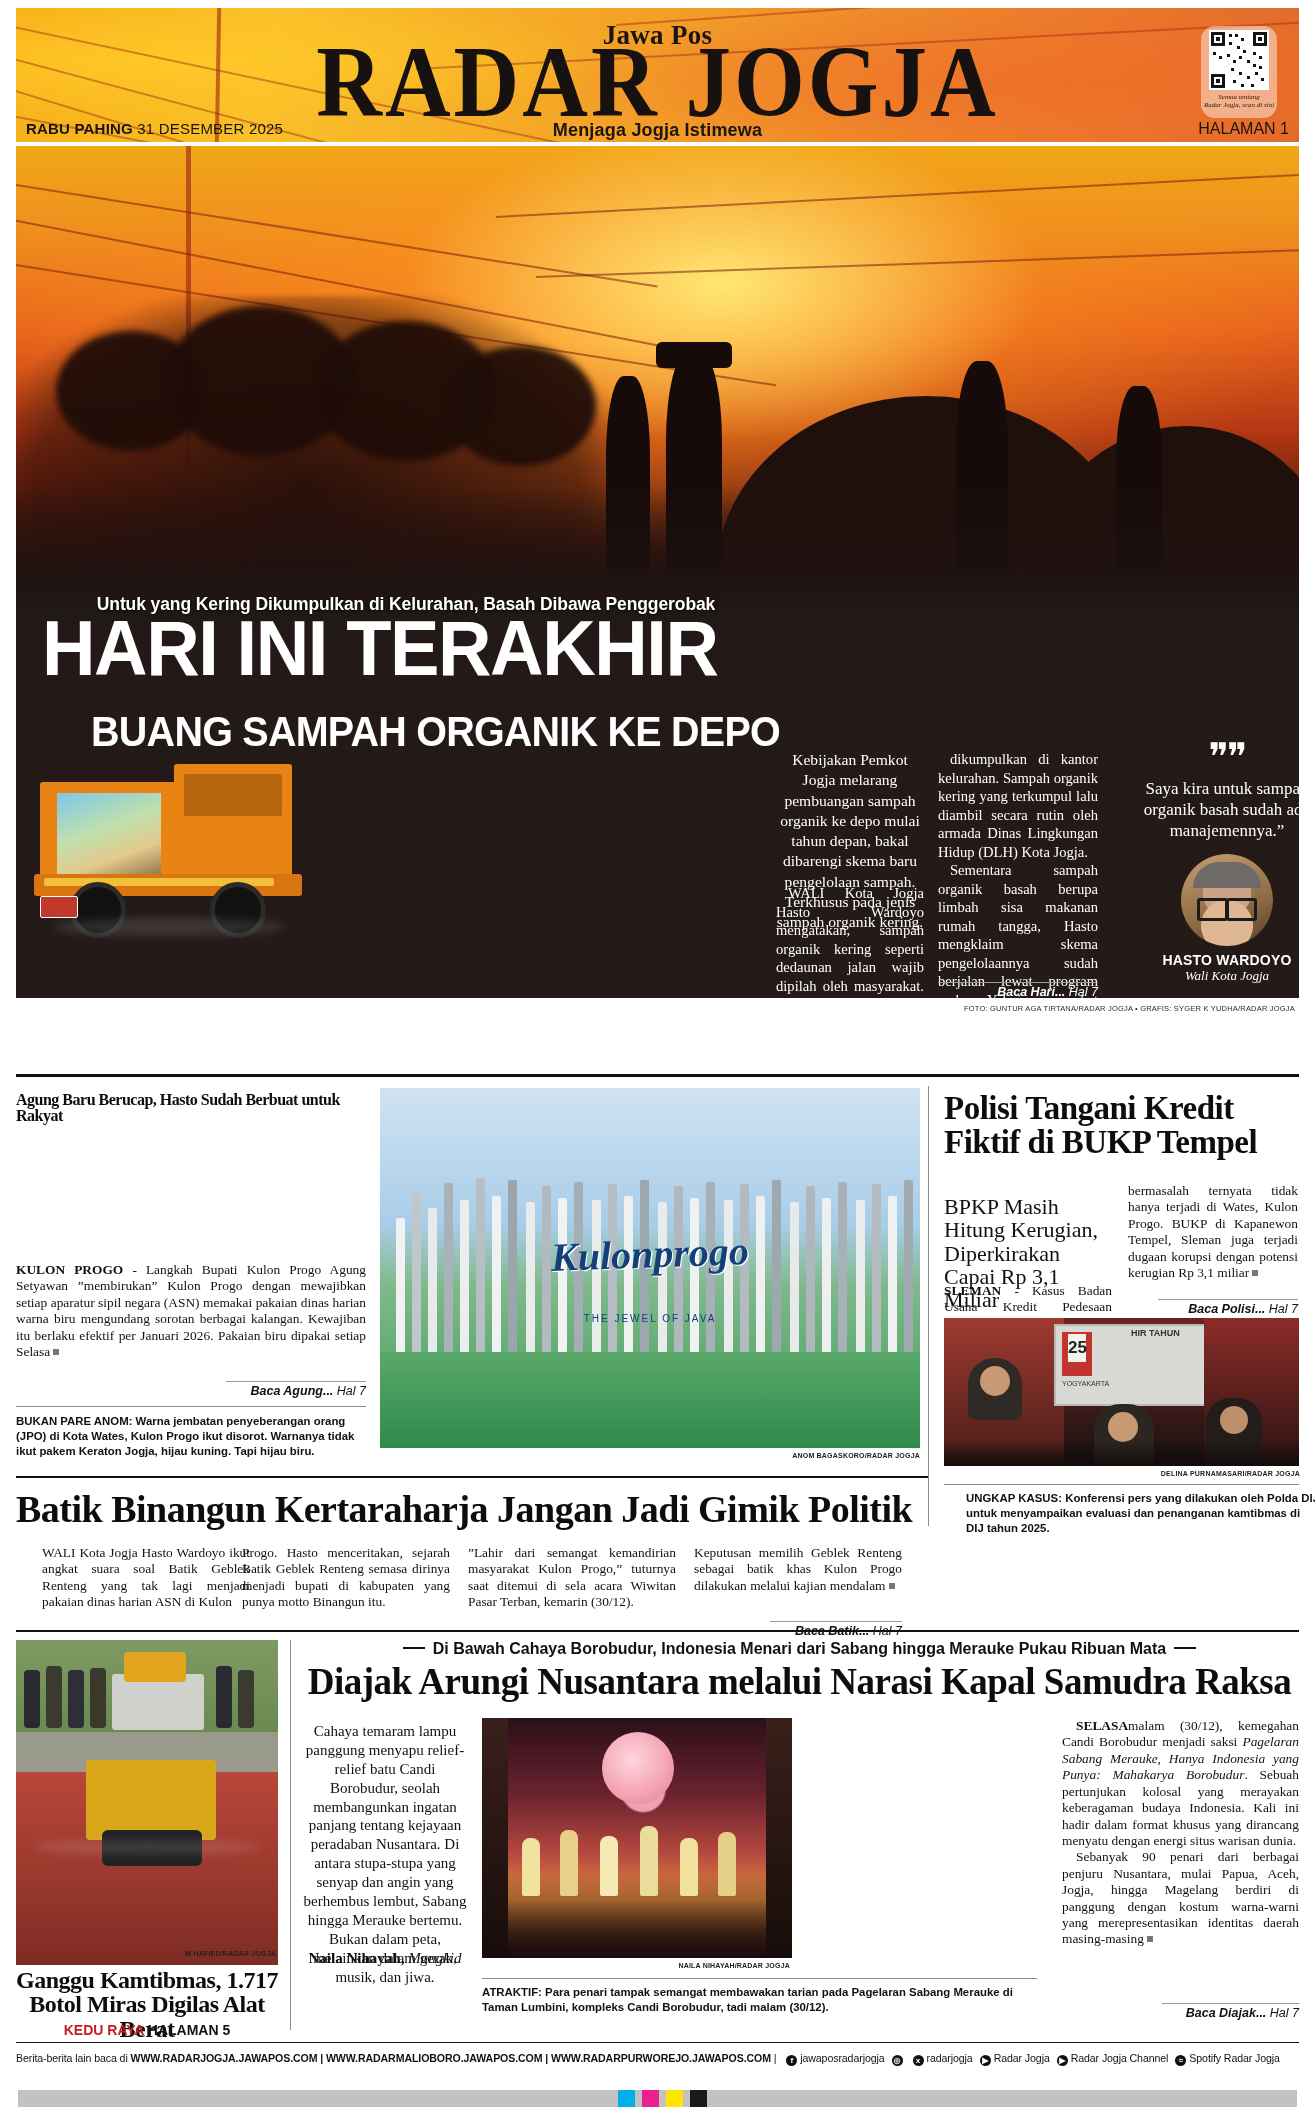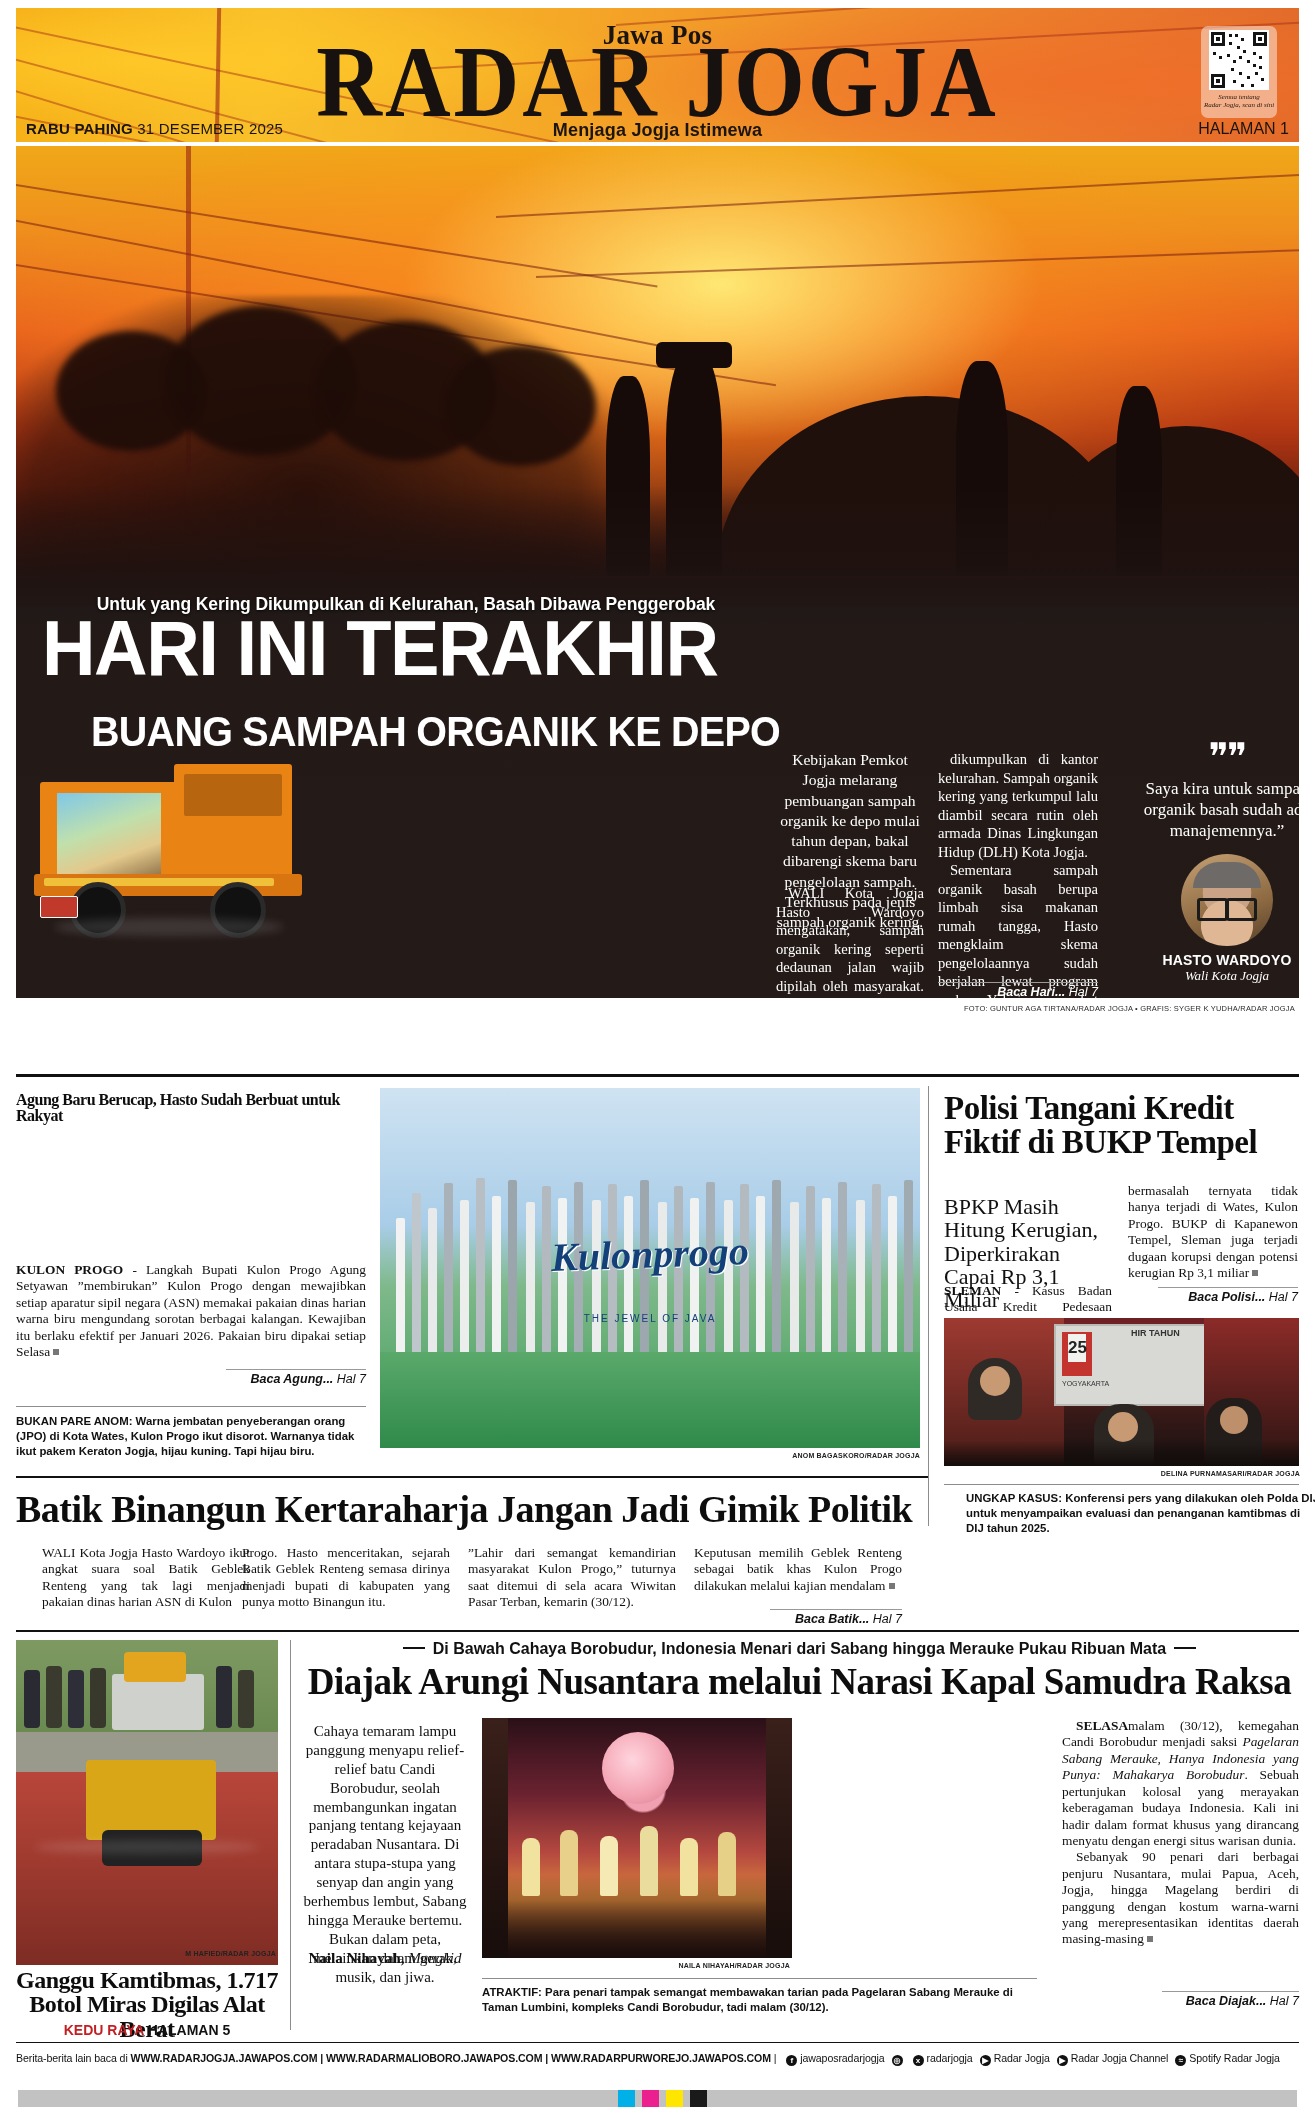--- a/index.html
+++ b/index.html
@@ -42,21 +42,21 @@
     position:absolute;left:10px;top:112px;
     font-family:"Liberation Sans",sans-serif;font-size:15px;color:#1a1410;letter-spacing:.2px;
   }
   .dateline b{font-weight:bold;}
   .halaman{
     position:absolute;right:10px;top:112px;
     font-family:"Liberation Sans",sans-serif;font-weight:normal;font-size:16px;color:#1a1410;
   }
   .qrbox{
     position:absolute;right:22px;top:18px;width:76px;height:92px;
-    background:rgba(255,255,255,.45);border-radius:7px;
+    background:rgba(255,255,255,.45);border-radius:14px;
     display:flex;flex-direction:column;align-items:center;justify-content:flex-start;
     padding-top:4px;box-sizing:border-box;
   }
   .qr{width:60px;height:60px;background:#fff;position:relative;}
   .qr i{position:absolute;background:#141414;display:block;}
   .qrcap{
     font-family:"Liberation Serif",serif;font-style:italic;font-size:7px;color:#2a1a10;
     text-align:center;line-height:1.2;margin-top:3px;
   }
 
@@ -177,21 +177,21 @@
     font-family:"Liberation Serif",serif;color:#111;line-height:1.06;
   }
   .body{
     font-family:"Liberation Serif",serif;color:#111;font-size:13.4px;line-height:1.225;text-align:justify;
   }
   .body p{margin:0;}
   .body .lead{font-weight:bold;}
   .endsq{display:inline-block;width:6px;height:6px;background:#777;margin-left:3px;vertical-align:1px;}
   .baca{
     font-family:"Liberation Sans",sans-serif;font-style:italic;font-size:12.5px;color:#111;
-    text-align:right;border-top:1px solid #999;padding-top:2px;margin-top:1px;
+    text-align:right;border-top:1px solid #999;padding-top:2px;margin-top:13px;
   }
   .baca b{font-weight:bold;}
   .photocap{
     font-family:"Liberation Sans",sans-serif;font-weight:bold;font-size:11.4px;color:#111;line-height:1.3;
   }
   .photocred{
     font-family:"Liberation Sans",sans-serif;font-weight:bold;font-size:7px;color:#222;letter-spacing:.2px;text-align:right;
   }
 
   

